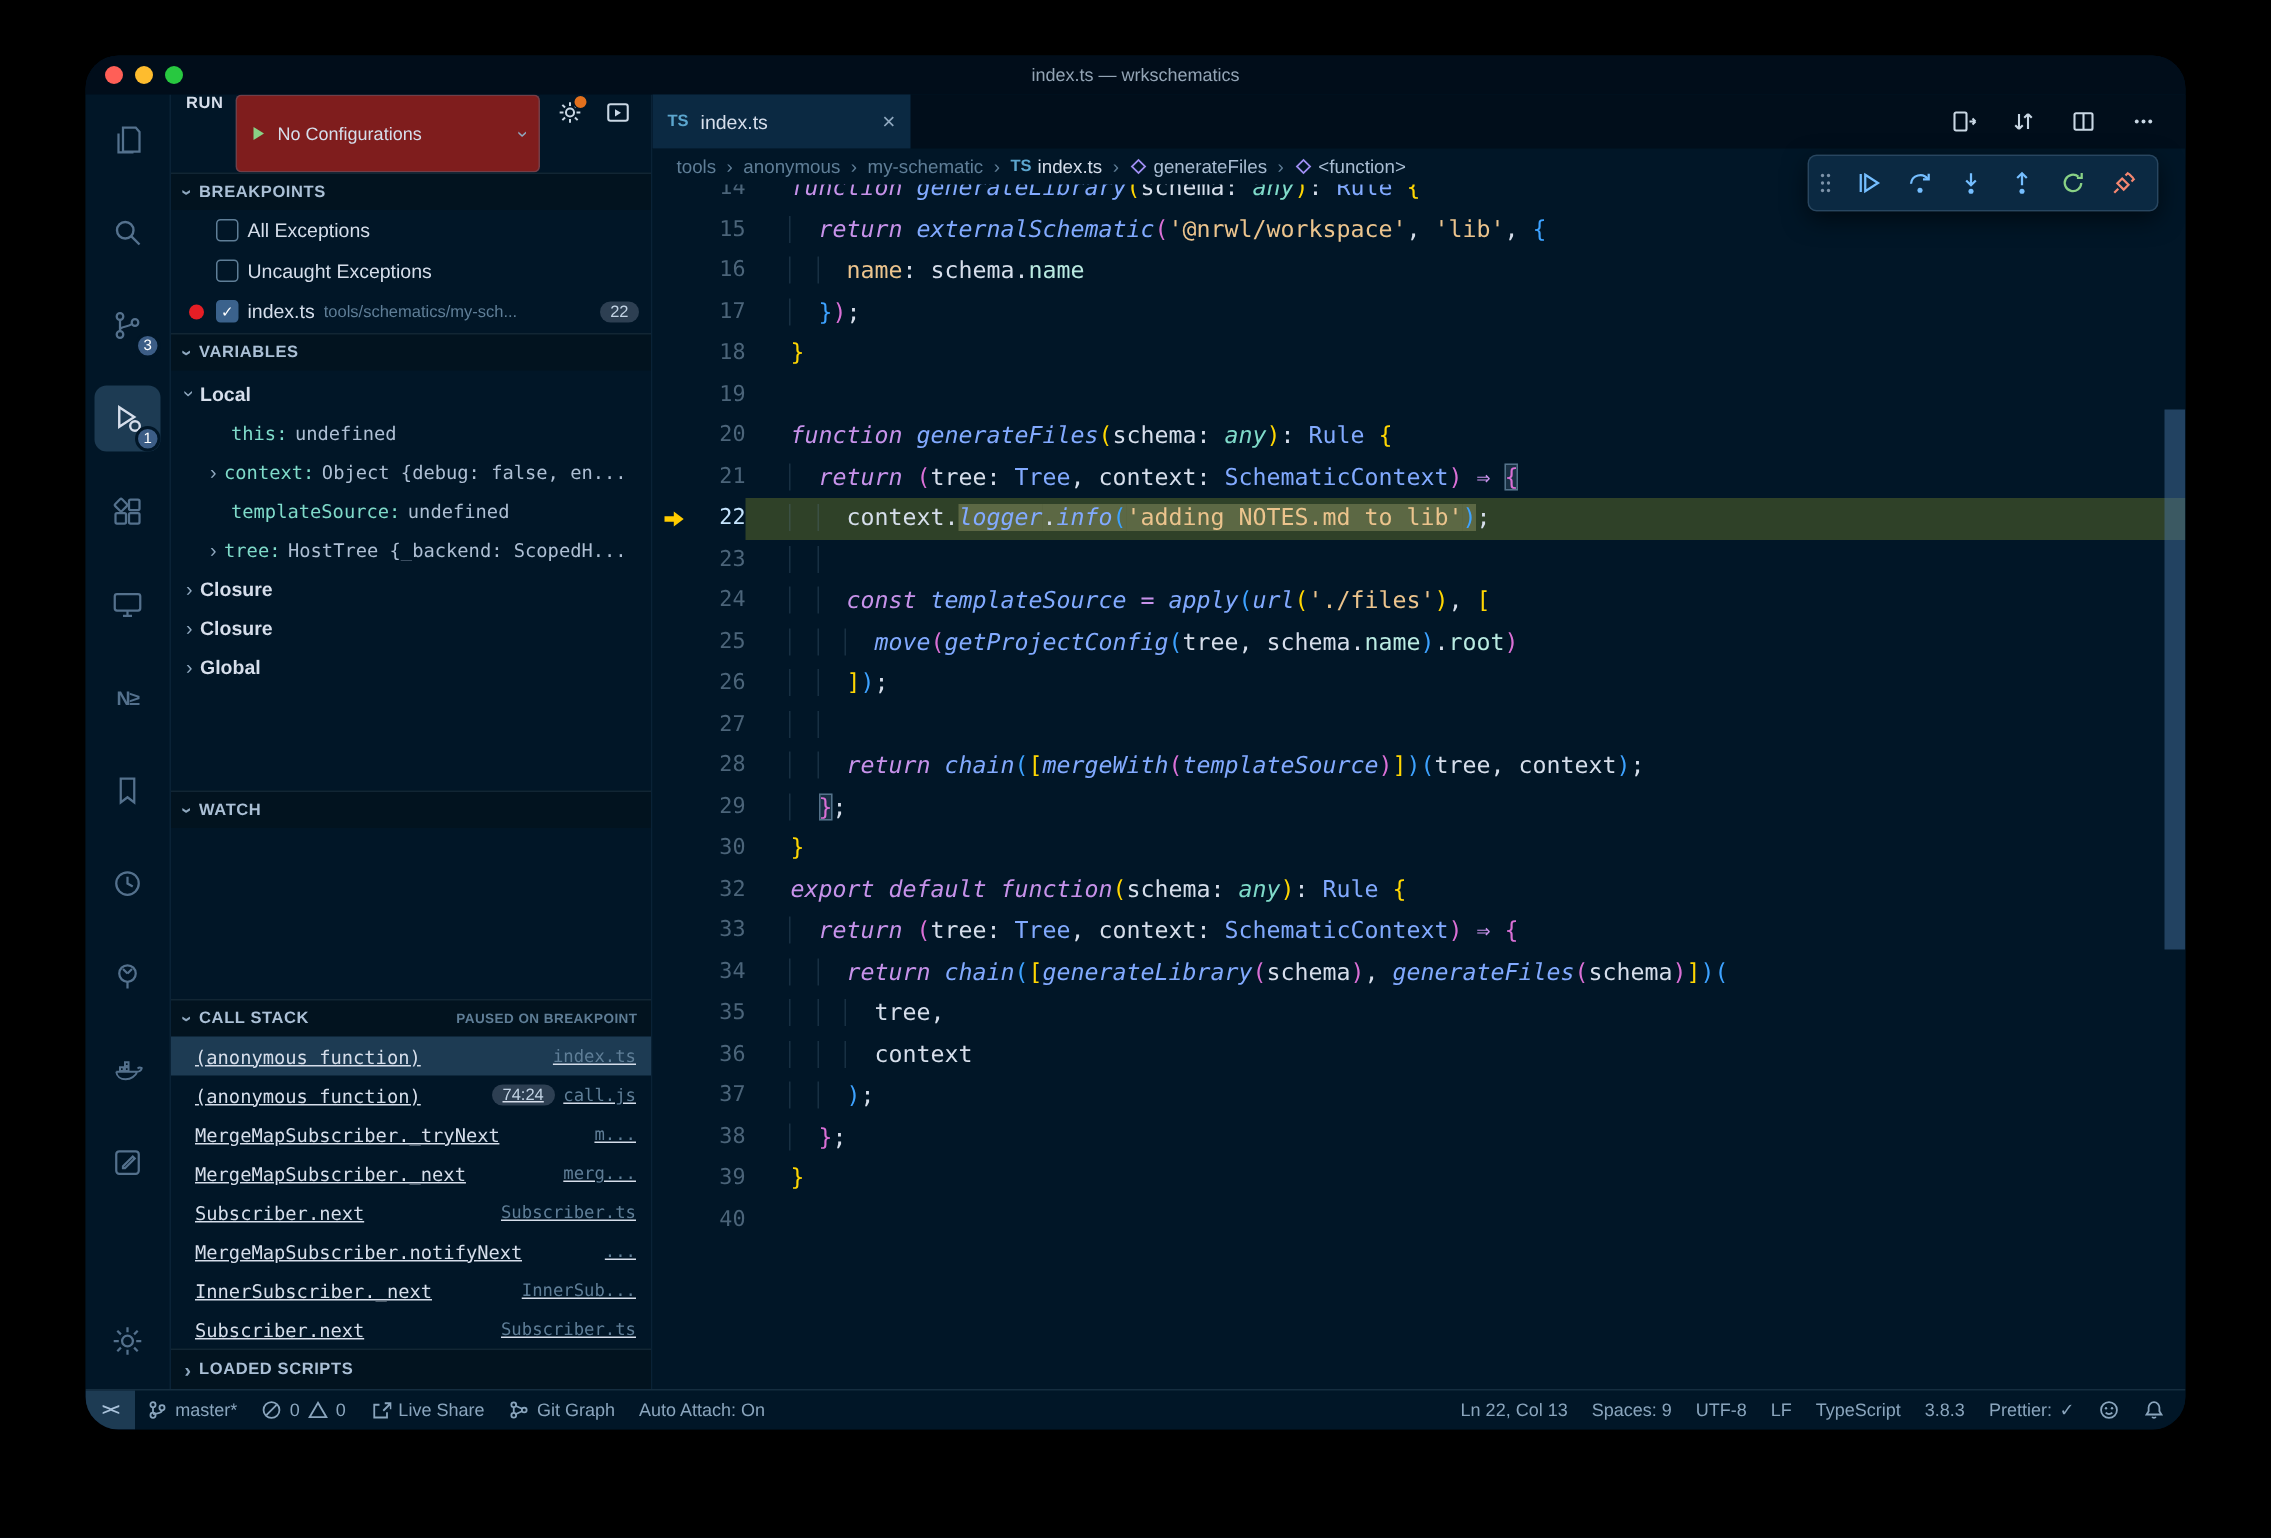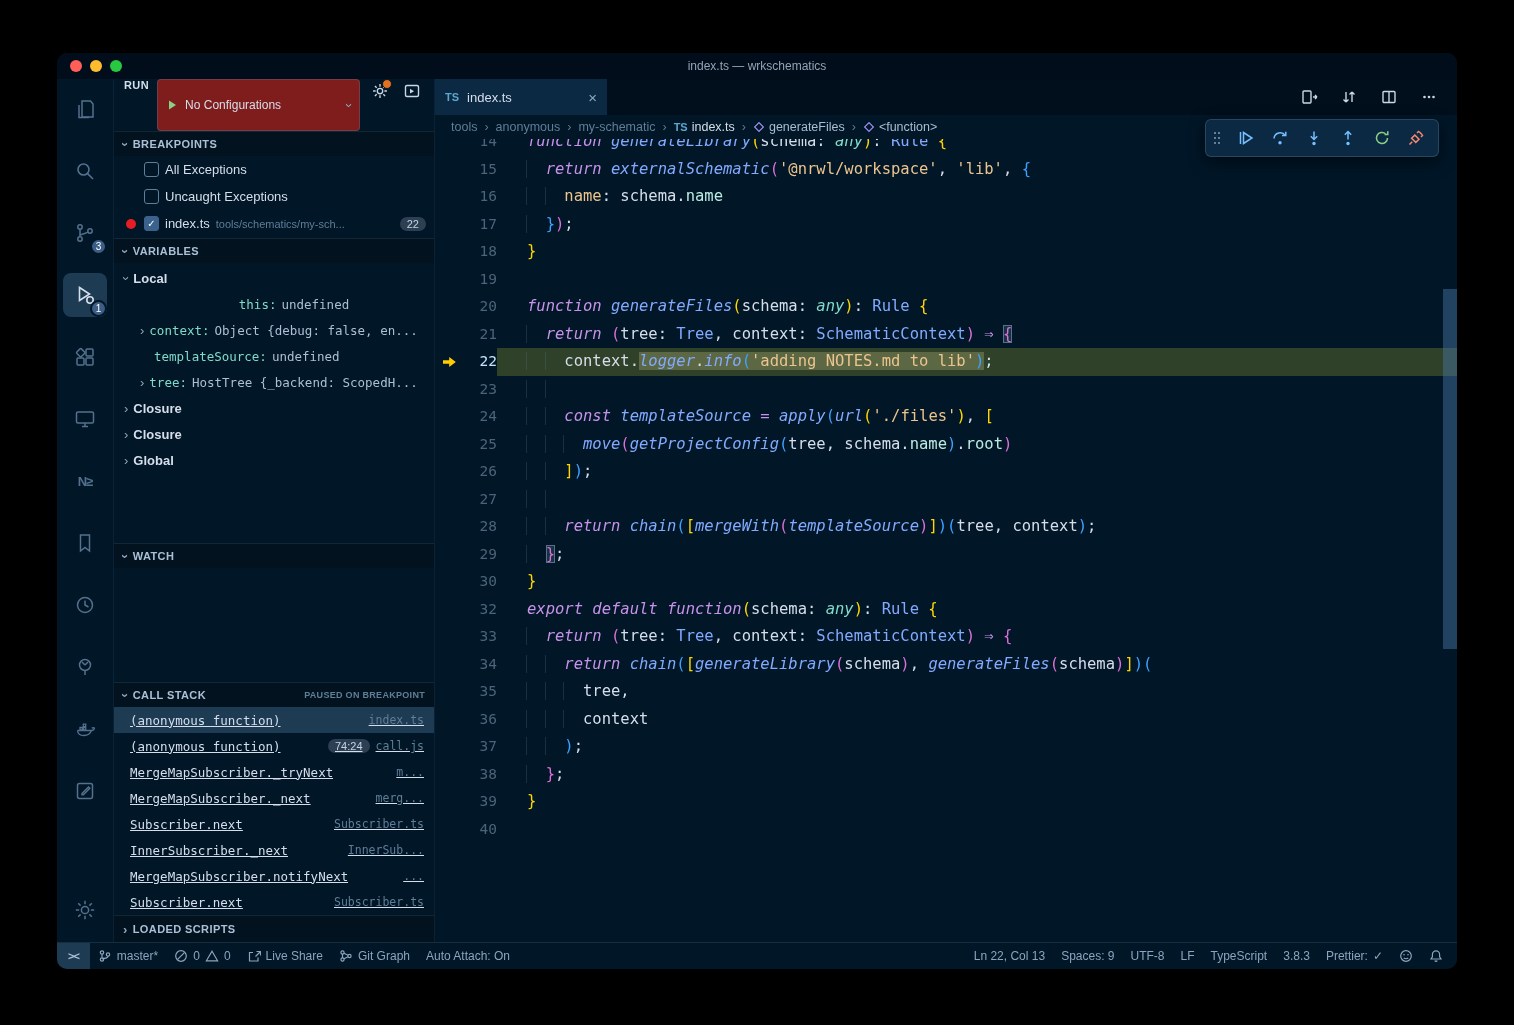--- a/index.html
+++ b/index.html
@@ -1,18 +1,18 @@
 <!DOCTYPE html>
 <html><head>
 <meta charset="utf-8">
 <style>
   html,body{margin:0;padding:0;width:1514px;height:1025px;background:#000;overflow:hidden;
     font-family:"Liberation Sans",sans-serif;-webkit-font-smoothing:antialiased;}
   .window{position:absolute;left:57px;top:37px;width:1400px;height:916px;background:#011627;
-    border-radius:10px;overflow:hidden;box-shadow:0 25px 70px rgba(0,0,0,.8);display:flex;flex-direction:column;margin-top:16px;}
+    border-radius:22px;overflow:hidden;box-shadow:0 25px 70px rgba(0,0,0,.8);display:flex;flex-direction:column;}
   
   .titlebar{flex:0 0 26px;background:#010d1a;display:flex;align-items:center;position:relative;}
   .lights{position:absolute;left:13px;top:0;bottom:0;display:flex;align-items:center;gap:8px;}
   .light{width:12px;height:12px;border-radius:50%;}
   .light.r{background:#ff5f57}.light.y{background:#febc2e}.light.g{background:#28c840}
   .wtitle{margin:0 auto;font-size:12px;color:#93a4b5;}
   
   .main{flex:1;display:flex;min-height:0;}
   
   .activitybar{width:56px;flex:0 0 56px;background:#011627;border-right:1px solid #0a2236;
@@ -272,21 +272,21 @@
 
       <div class="sec-header">
         <span class="chev down">›</span>
         <span>VARIABLES</span>
       </div>
       <div class="var-body">
           <div class="var-row" style="padding-left: 10px;">
             <span class="chev down">›</span>
             <span class="scope-name">Local</span>
           </div>
-          <div class="var-row" style="padding-left: 40px; justify-content: center;">
+          <div class="var-row" style="padding-left: 40px;">
             <span class="var-name">this:</span>
             <span class="var-value">undefined</span>
           </div>
           <div class="var-row" style="padding-left: 26px;">
             <span class="chev">›</span>
             <span class="var-name">context:</span>
             <span class="var-value">Object {debug: false, en...</span>
           </div>
           <div class="var-row" style="padding-left: 40px;">
             <span class="var-name">templateSource:</span>
@@ -348,29 +348,29 @@
               <span class="cs-file">merg...</span>
             </span>
           </div>
           <div class="cs-row">
             <span class="cs-name">Subscriber.next</span>
             <span class="cs-right">
               <span class="cs-file">Subscriber.ts</span>
             </span>
           </div>
           <div class="cs-row">
+            <span class="cs-name">MergeMapSubscriber.notifyNext</span>
+            <span class="cs-right">
+              <span class="cs-file">...</span>
+            </span>
+          </div>
+          <div class="cs-row">
             <span class="cs-name">InnerSubscriber._next</span>
             <span class="cs-right">
               <span class="cs-file">InnerSub...</span>
-            </span>
-          </div>
-          <div class="cs-row">
-            <span class="cs-name">MergeMapSubscriber.notifyNext</span>
-            <span class="cs-right">
-              <span class="cs-file">...</span>
             </span>
           </div>
           <div class="cs-row">
             <span class="cs-name">Subscriber.next</span>
             <span class="cs-right">
               <span class="cs-file">Subscriber.ts</span>
             </span>
           </div>
         </div>
 

